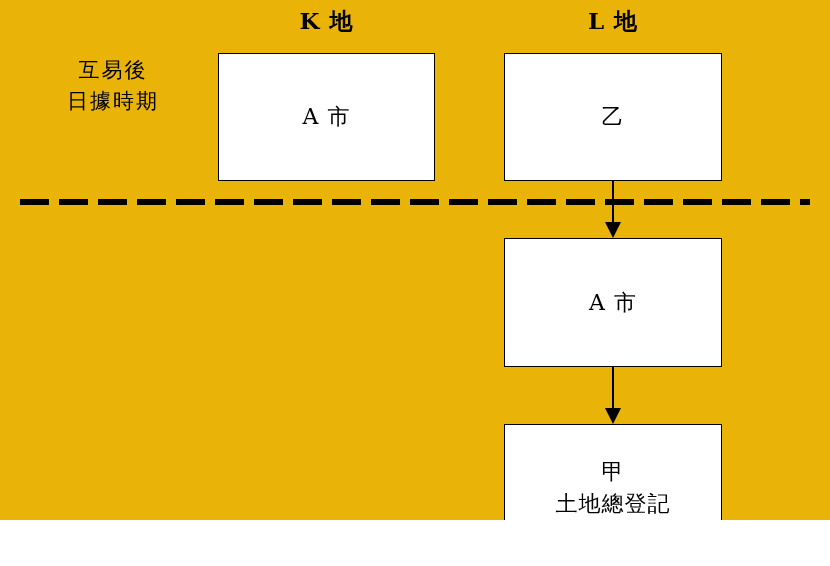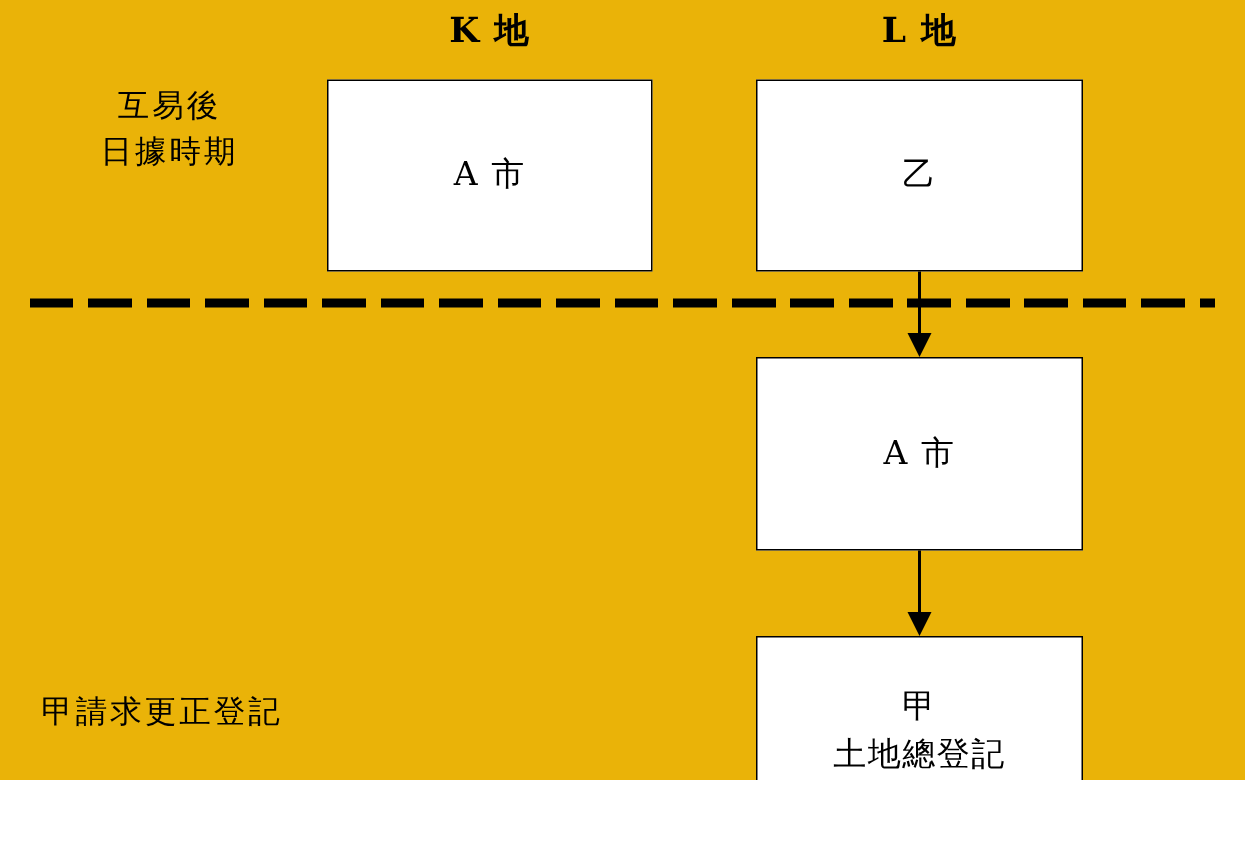--- a/index.html
+++ b/index.html
@@ -138,22 +138,19 @@
 
   <div class="node-box" id="box-l-reg">
     <span class="box-line">A 市</span>
   </div>
 
   <div class="arrow" id="arrow-2">
     <div class="shaft"></div>
     <div class="head"></div>
   </div>
 
-  <div class="row-label" id="label-correction">
-    <div>甲請求更正登記</div>
-  </div>
 
   <div class="node-box" id="box-l-corr">
     <span class="box-line">甲</span>
     <span class="box-line">土地總登記</span>
   </div>
 
 </div>
 
 </body></html>

